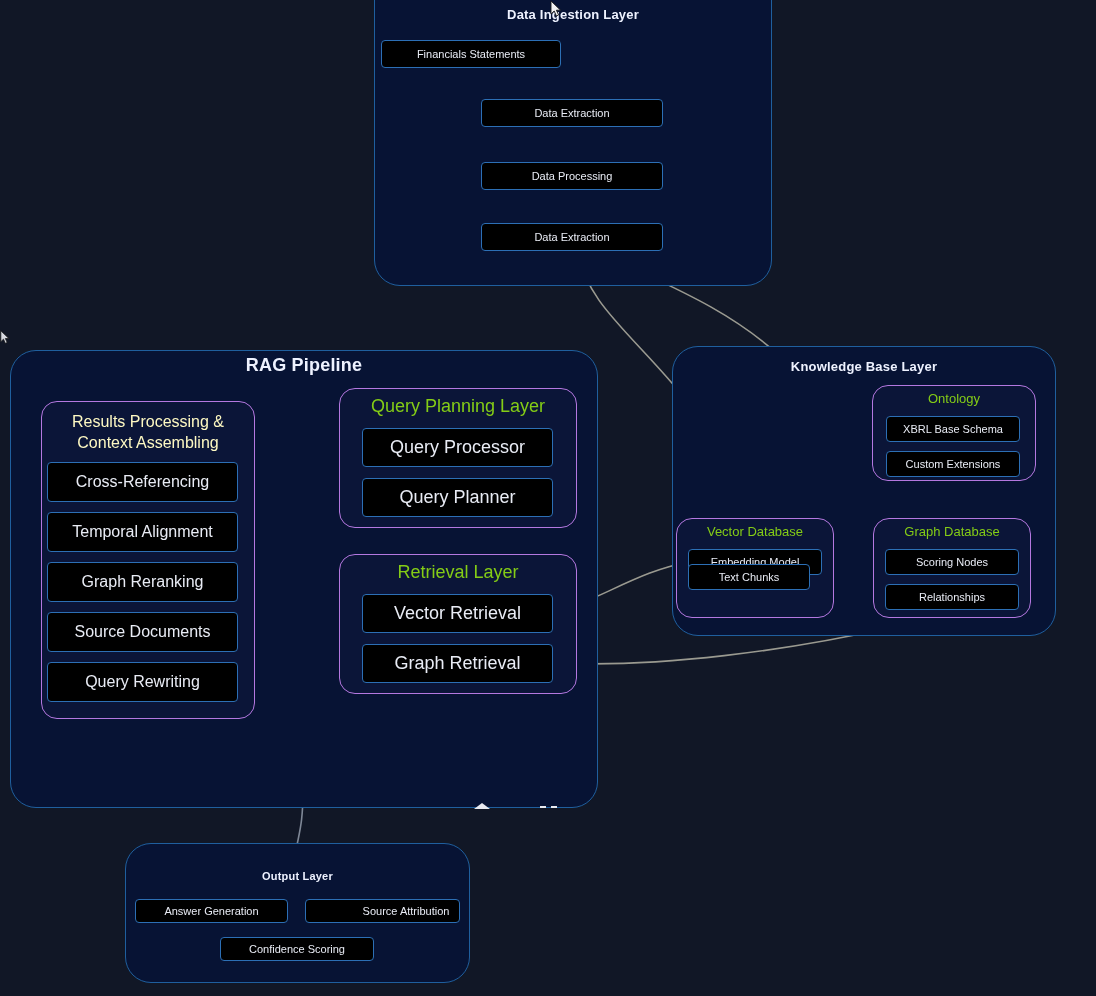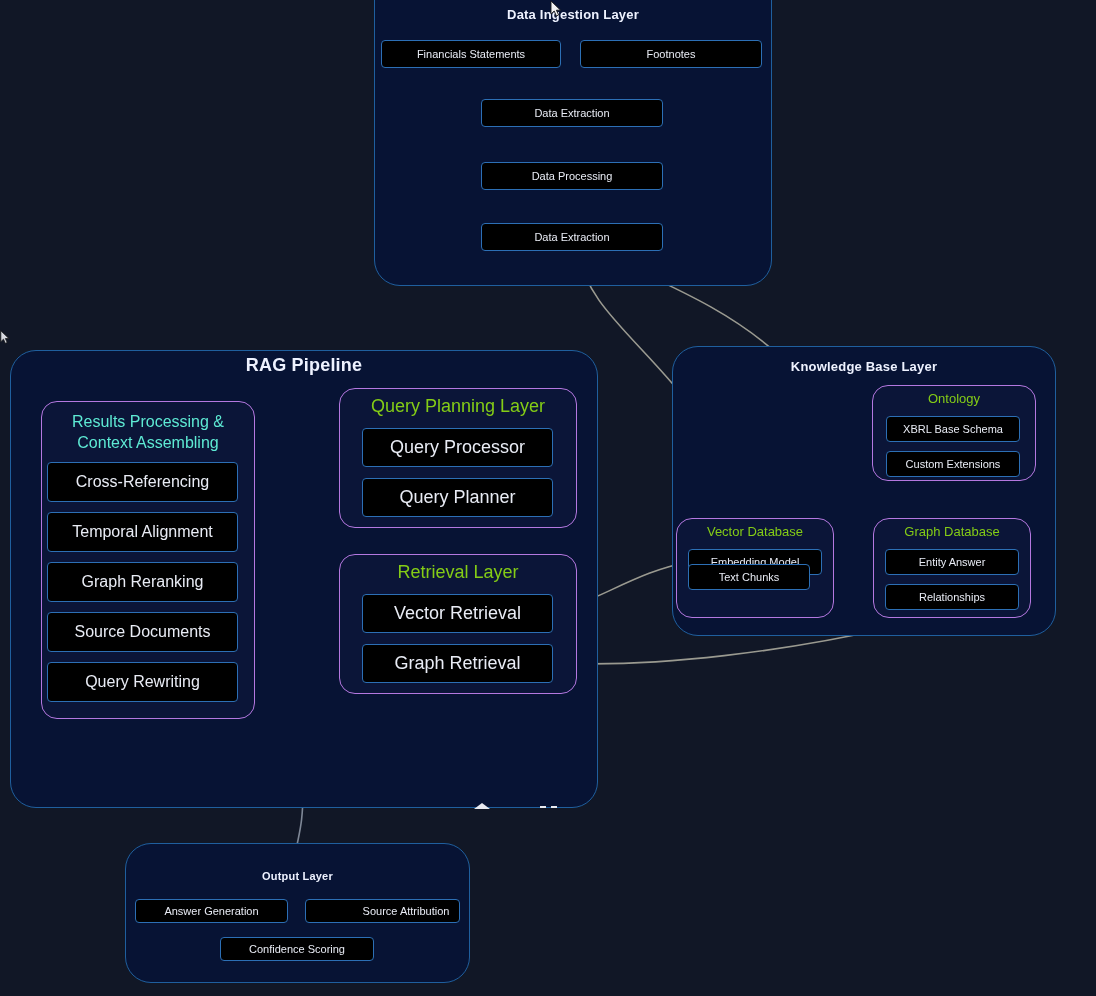--- a/index.html
+++ b/index.html
@@ -107,33 +107,32 @@
     <path class="edge" d="M460,700 C470,736 420,756 350,764"></path>
     <path class="edge" d="M396,700 C380,740 330,752 306,760"></path>
 
     <path class="edge-short" d="M303,790 C303,820 300,830 297,845"></path>
   </svg>
 
   <div class="group" style="left:374px; top:-26px; width:398px; height:312px;">
     <div class="group-title t-md" style="margin-top:32px;">Data Ingestion Layer</div>
   </div>
   <div class="leaf t-sm" style="left:381px; top:40px; width:180px; height:28px;">Financials Statements</div>
-  <div class="leaf t-sm" style="left:580px; top:40px; width:182px; height:28px;">Footnotes</div>
   <div class="leaf t-sm" style="left:481px; top:99px; width:182px; height:28px;">Data Extraction</div>
   <div class="leaf t-sm" style="left:481px; top:162px; width:182px; height:28px;">Data Processing</div>
   <div class="leaf t-sm" style="left:481px; top:223px; width:182px; height:28px;">Data Extraction</div>
 
   <div class="group" style="left:10px; top:350px; width:588px; height:458px;">
     <div class="group-title t-xl" style="margin-top:4px;">RAG Pipeline</div>
   </div>
 
   <div class="subgroup" style="left:41px; top:401px; width:214px; height:318px;">
   </div>
   <div style="position:absolute; z-index:4; left:41px; top:412px; width:214px;
-              text-align:center; color:#5eead4; font-size:16px; line-height:1.3;">
+              text-align:center; color:#fef9c3; font-size:16px; line-height:1.3;">
     <div>Results Processing &amp;</div>
     <div>Context Assembling</div>
   </div>
   <div class="leaf t-lg" style="left:47px; top:462px; width:191px; height:40px;">Cross-Referencing</div>
   <div class="leaf t-lg" style="left:47px; top:512px; width:191px; height:40px;">Temporal Alignment</div>
   <div class="leaf t-lg" style="left:47px; top:562px; width:191px; height:40px;">Graph Reranking</div>
   <div class="leaf t-lg" style="left:47px; top:662px; width:191px; height:40px;">Query Rewriting</div>
   <div class="leaf t-lg" style="left:47px; top:612px; width:191px; height:40px;">Source Documents</div>
 
   <div class="subgroup" style="left:339px; top:388px; width:238px; height:140px;">
@@ -161,21 +160,21 @@
 
   <div class="subgroup" style="left:676px; top:518px; width:158px; height:100px;">
     <div class="subgroup-title t-md" style="margin-top:5px;">Vector Database</div>
   </div>
   <div class="leaf t-sm" style="left:688px; top:549px; width:134px; height:26px;">Embedding Model</div>
   <div class="leaf t-sm" style="left:688px; top:564px; width:122px; height:26px;">Text Chunks</div>
 
   <div class="subgroup" style="left:873px; top:518px; width:158px; height:100px;">
     <div class="subgroup-title t-md" style="margin-top:5px;">Graph Database</div>
   </div>
-  <div class="leaf t-sm" style="left:885px; top:549px; width:134px; height:26px;">Entity Answer</div>
+  <div class="leaf t-sm" style="left:885px; top:549px; width:134px; height:26px;">Scoring Nodes</div>
   <div class="leaf t-sm" style="left:885px; top:584px; width:134px; height:26px;">Relationships</div>
 
   <div class="group" style="left:125px; top:843px; width:345px; height:140px;">
     <div class="group-title t-sm" style="margin-top:26px;">Output Layer</div>
   </div>
   <div class="leaf t-sm" style="left:135px; top:899px; width:153px; height:24px;">Answer Generation</div>
   <div class="leaf t-sm" style="left:305px; top:899px; width:155px; height:24px;padding-left:47px;">Source Attribution</div>
   <div class="leaf t-sm" style="left:220px; top:937px; width:154px; height:24px;">Confidence Scoring</div>
 
   <svg class="cursor" style="left:550px; top:0px;" viewBox="0 0 12 18">

